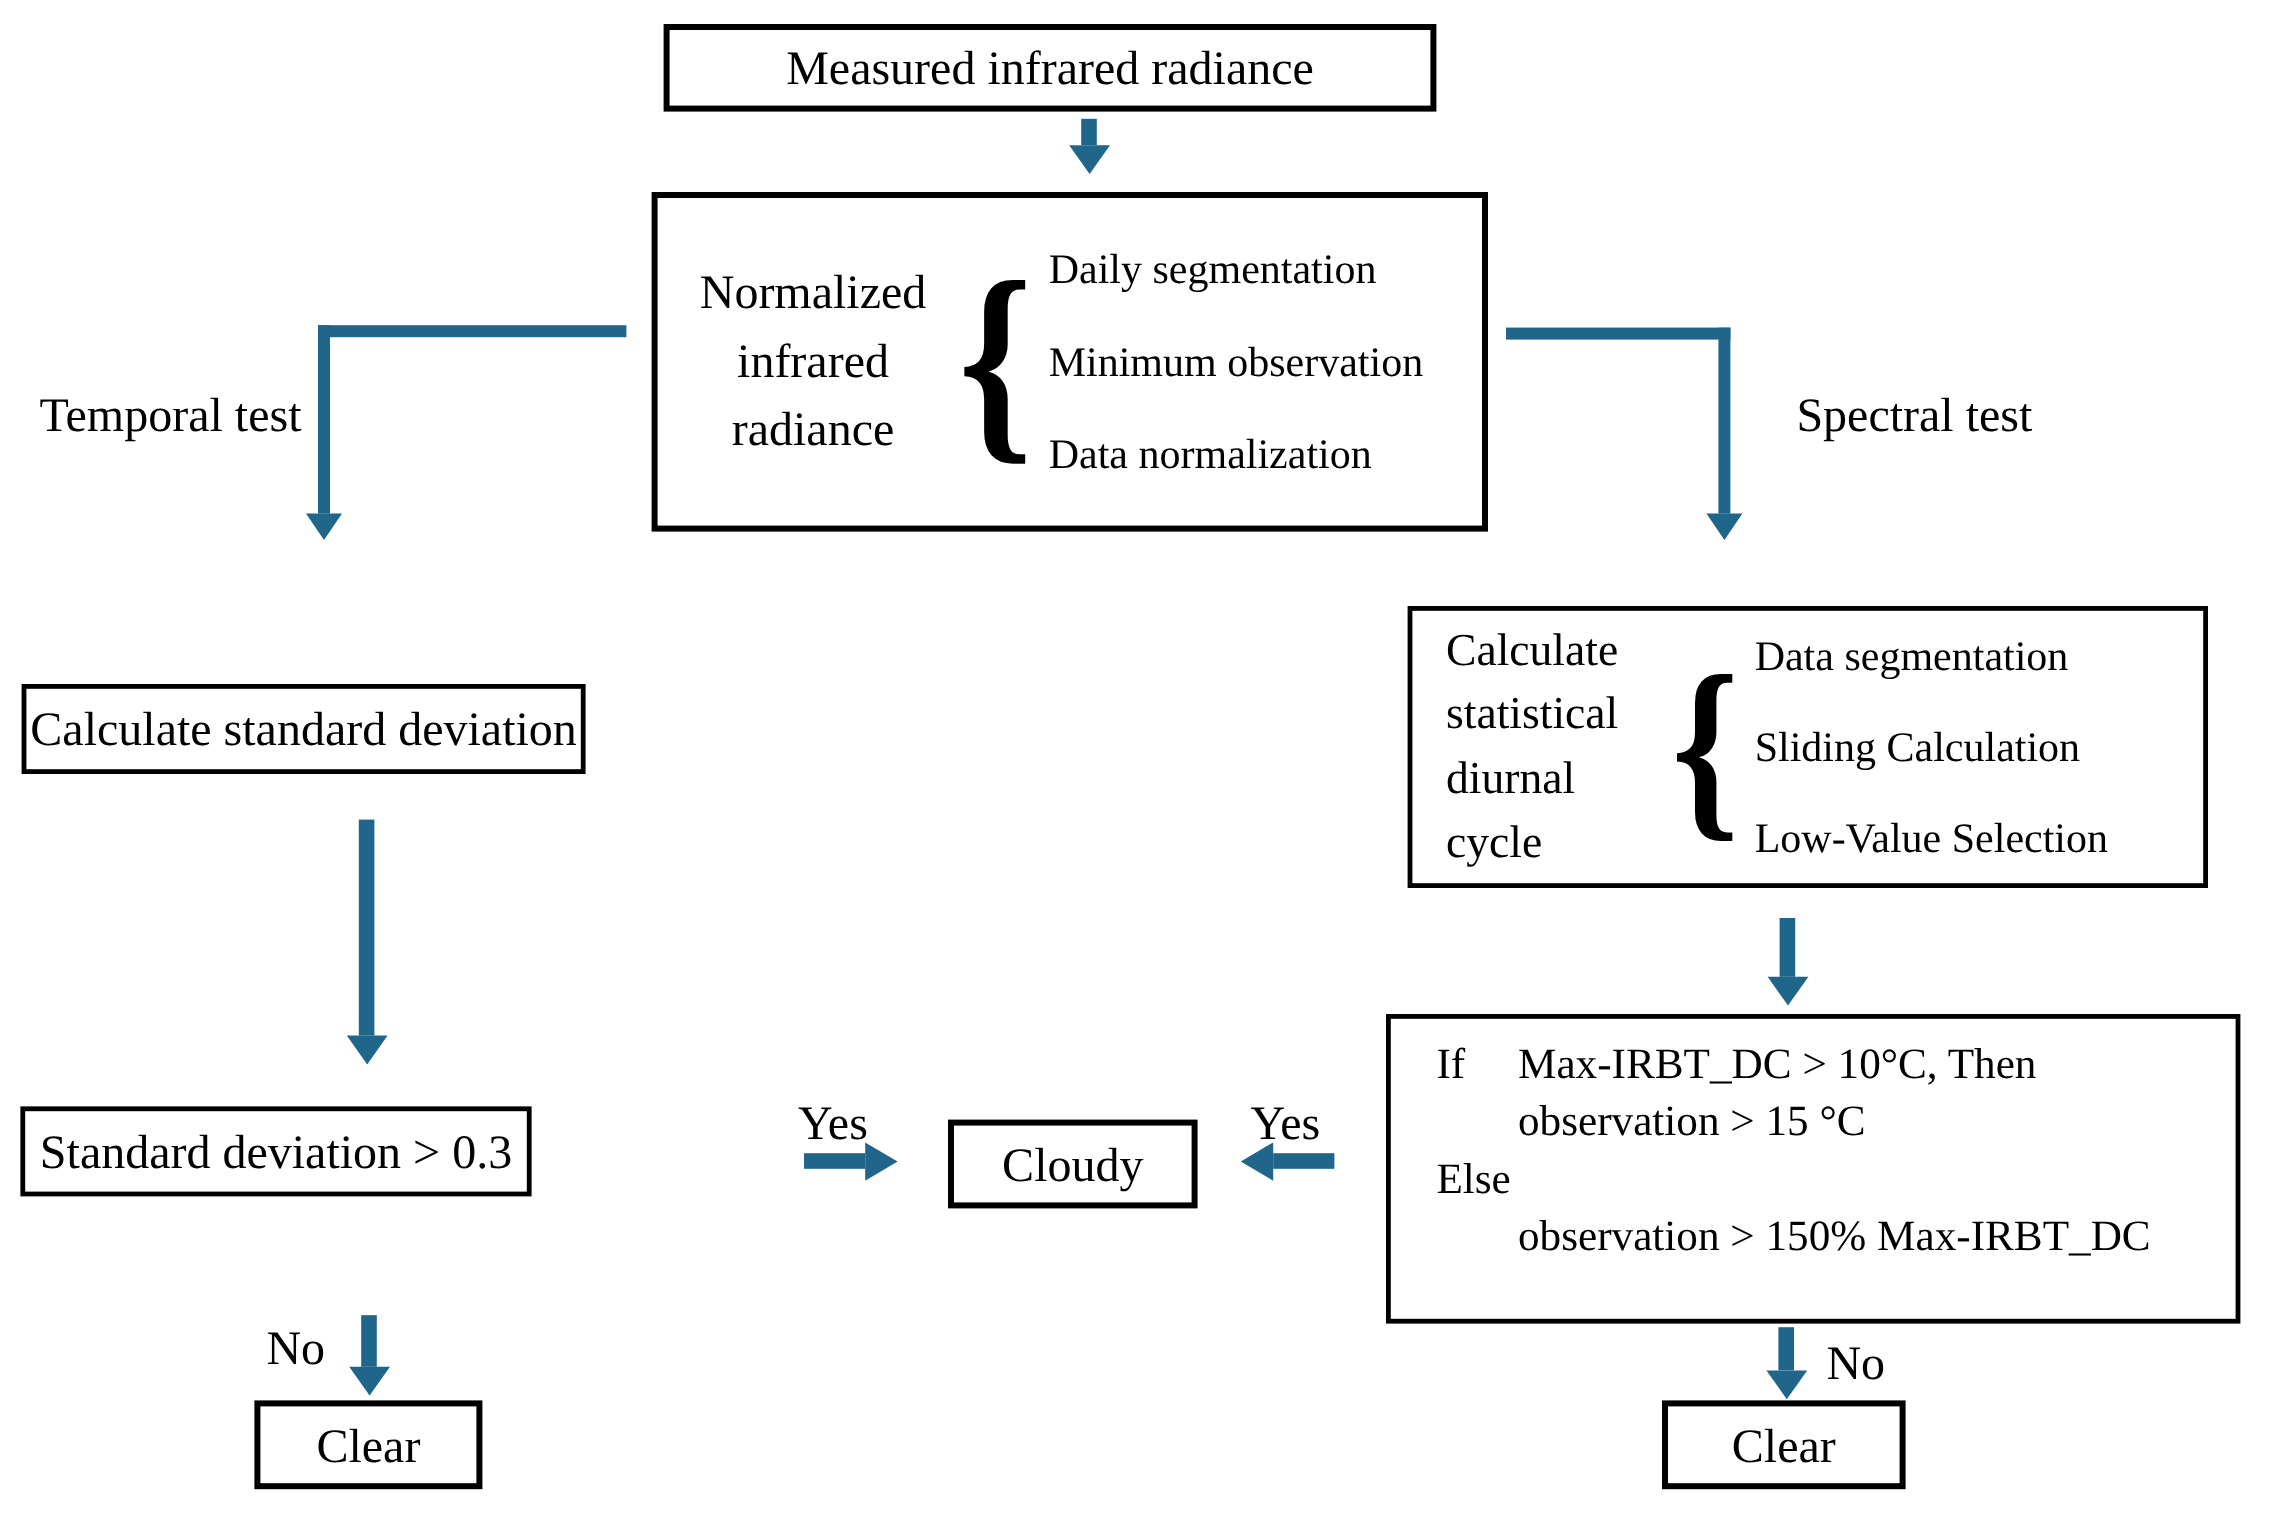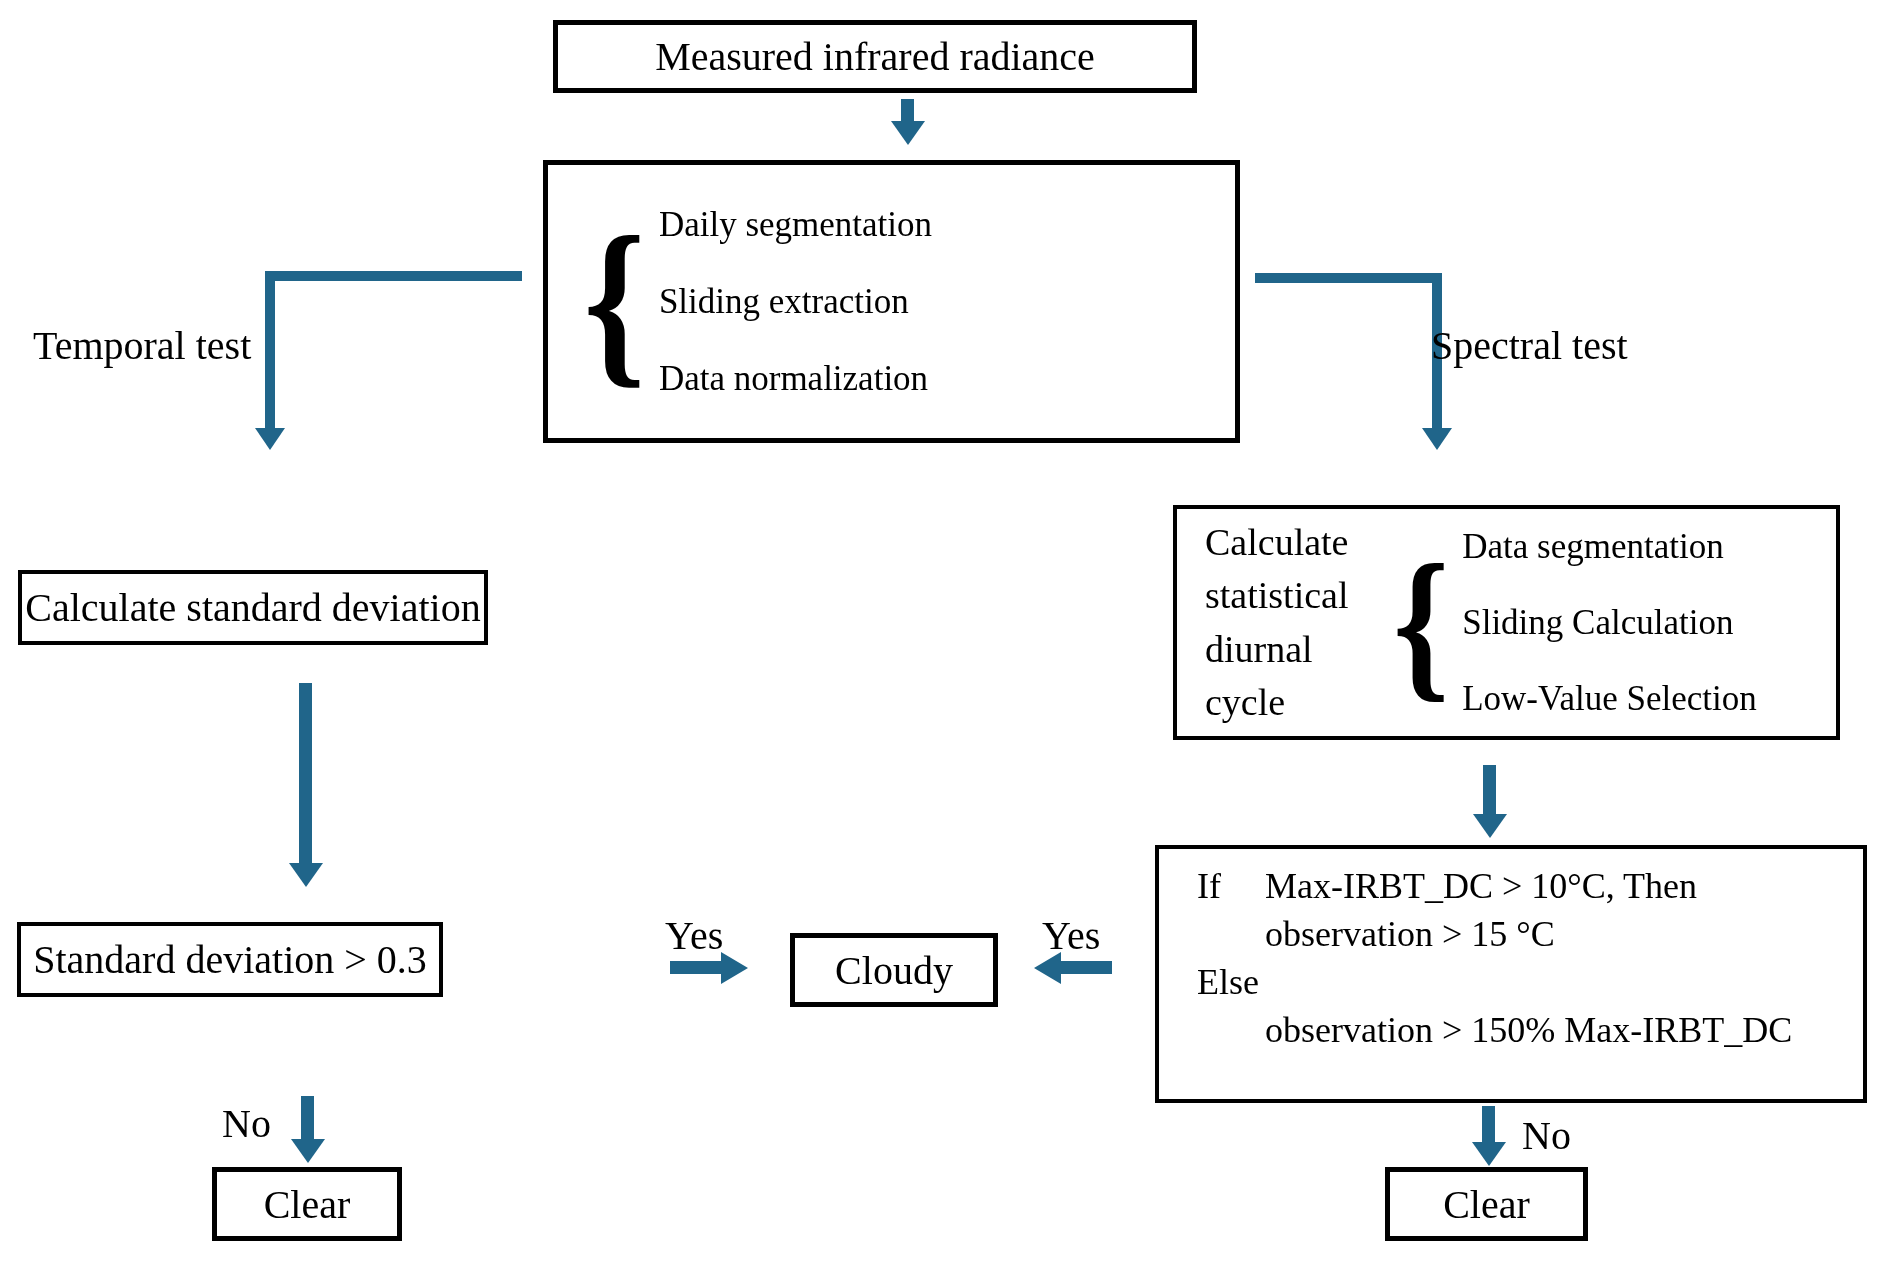--- a/index.html
+++ b/index.html
@@ -64,36 +64,41 @@
 <div id="canvas">
 
   <div class="box" style="left:553px;top:20px;width:644px;height:73px;">
     <span class="box-label">Measured infrared radiance</span>
   </div>
 
   <div class="av" style="left:901px;top:99px;height:22px;"></div>
 
   <div class="box" style="left:543px;top:160px;width:697px;height:283px;justify-content:flex-start;padding-left:22px;">
     <div class="brace-row">
+      <div class="brace-label" style="width:215px;">
+        <div>Normalized</div>
+        <div>infrared</div>
+        <div>radiance</div>
+      </div>
       <div class="brace-glyph">{</div>
       <div class="brace-list" style="gap:37px;">
         <div class="item">Daily segmentation</div>
-        <div class="item">Sliding extraction</div>
+        <div class="item">Minimum observation</div>
         <div class="item">Data normalization</div>
       </div>
     </div>
   </div>
 
   <div class="hline" style="left:265px;top:271px;width:257px;"></div>
   <div class="av slim" style="left:265px;top:271px;height:157px;"></div>
   <div class="free-label" style="left:33px;top:322px;">Temporal test</div>
 
   <div class="hline" style="left:1255px;top:273px;width:187px;"></div>
   <div class="av slim" style="left:1432px;top:273px;height:155px;"></div>
-  <div class="free-label" style="left:1431px;top:322px;">Spectral test</div>
+  <div class="free-label" style="left:1497px;top:322px;">Spectral test</div>
 
   <div class="box thin" style="left:18px;top:570px;width:470px;height:75px;">
     <span class="box-label">Calculate standard deviation</span>
   </div>
 
   <div class="av" style="left:299px;top:683px;height:180px;"></div>
 
   <div class="box thin" style="left:17px;top:922px;width:426px;height:75px;">
     <span class="box-label">Standard deviation &gt; 0.3</span>
   </div>

